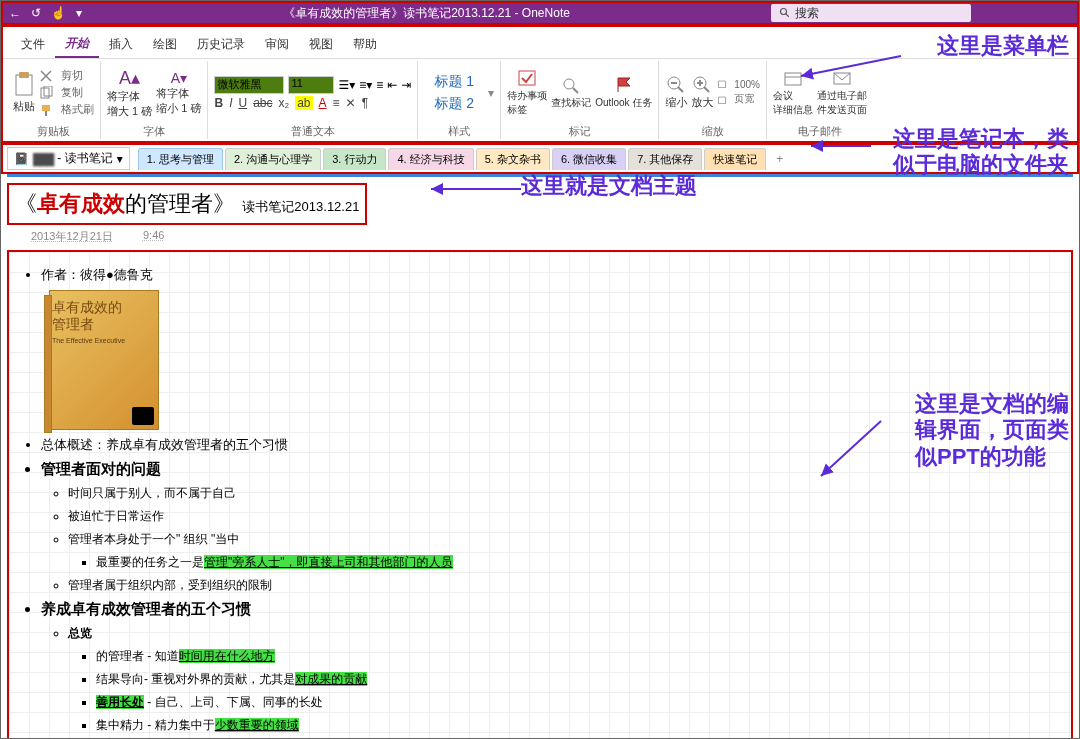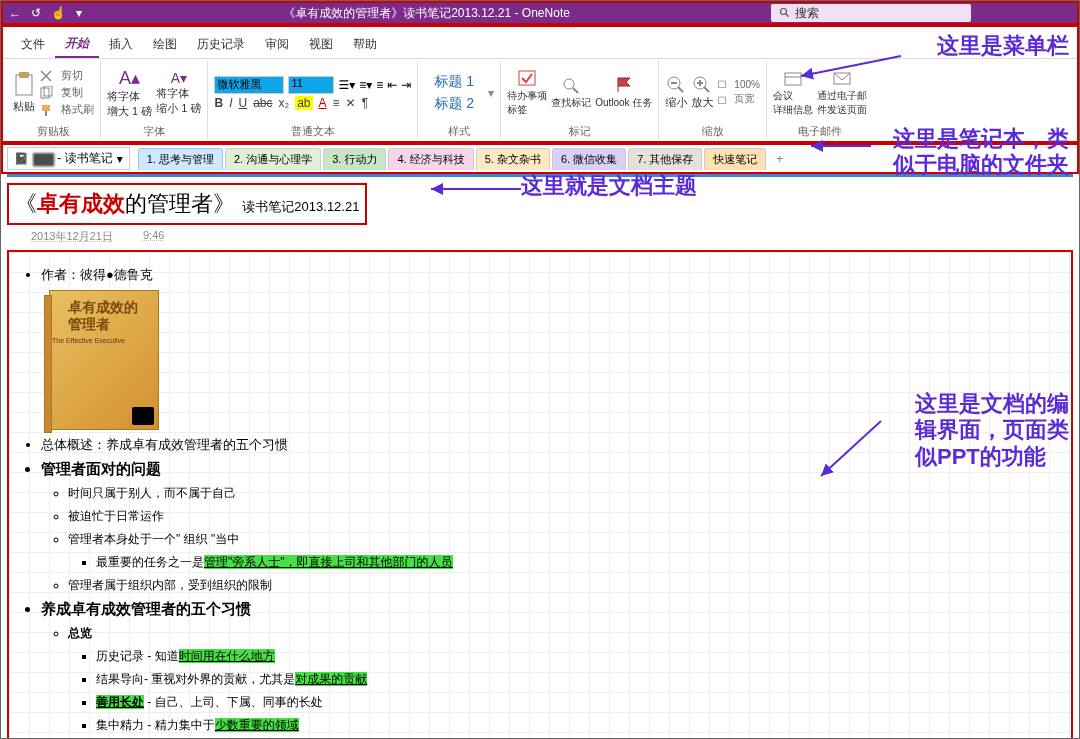--- a/index.html
+++ b/index.html
@@ -16,21 +16,21 @@
   .ribbon { display: flex; background:#fff; padding: 2px 4px; }
   .group { border-right:1px solid #ddd; padding: 2px 6px 0; display:flex; flex-direction:column; align-items:center; justify-content:space-between; min-height:78px;}
   .group-body { display:flex; align-items:center; gap:4px; flex:1;}
   .group-label { font-size:11px; color:#666; text-align:right; padding-top:2px;}
   .btn-col { display:flex; flex-direction:column; align-items:center; font-size:11px; color:#333; cursor:pointer;}
   .btn-col svg{ display:block; margin:0 auto 2px;}
   .small-stack{ display:flex; flex-direction:column; gap:2px; font-size:11px; color:#666;}
   .small-stack div{ display:flex; align-items:flex-end; gap:8px;}
   .font-controls{ display:flex; flex-direction:column; gap:2px;}
   .font-row{ display:flex; gap:4px; align-items:center;}
-  .font-row select, .font-row .sel{ font-size:11px; border:1px solid #ccc; height:18px; padding:0 2px; background:#0ea5e9;}
+  .font-row select, .font-row .sel{ font-size:11px; border:1px solid #ccc; height:18px; padding:0 2px; background:#4d7c0f;}
   .icon-row{ display:flex; gap:6px; font-size:12px; color:#444;}
   .icon-row span{cursor:pointer;}
   .heading-list{ display:flex; flex-direction:column; font-size:14px; color:#1f6bb8; padding:2px 10px;}
   .heading-list div{ padding:2px 0;}
   .tags-col{ display:flex; flex-direction:column; font-size:11px; gap:2px; padding:2px;}
   .tags-col div{ display:flex; align-items:center; gap:4px;}
   .notebooks { display:flex; align-items:center; border:2px solid #c00; padding:2px 4px; background:#fff; }
   .notebook-name{ display:flex; align-items:center; gap:4px; border:1px solid #ccc; padding:2px 6px; font-size:12px; margin-right:8px;}
   .nb-icon{ filter: saturate(0.2) blur(1.2px); opacity:0.7; font-size:11px; letter-spacing:-1px;}
   .section-tab{ font-size:11px; padding:3px 8px; border:1px solid #ccc; border-bottom:none; border-top-left-radius:3px; border-top-right-radius:3px; margin-right:2px; cursor:pointer;}
@@ -43,21 +43,21 @@
   .title-block .sub{ font-size:13px; margin-left:4px;}
   .date-line{ font-size:11px; color:#888; margin:2px 0 0 30px; display:flex; gap:30px; text-decoration:underline dotted #bbb;}
   .editor-area{ position:relative; margin:6px; border:2px solid #c00; height:520px; overflow:auto; background-image:linear-gradient(#eee 1px,transparent 1px),linear-gradient(90deg,#eee 1px,transparent 1px); background-size:20px 20px; padding:8px 20px; }
   .editor-area ul{ list-style:disc; margin-left:12px; font-size:13px; }
   .editor-area ul ul{ list-style:circle; margin-left:27px; font-size:12px; margin-top:4px;}
   .editor-area ul ul ul{ list-style:square; margin-left:28px;}
   .editor-area li{ margin:6px 0;}
   .bold{font-weight:bold; font-size:15px;}
   .book-img{ width:110px; height:140px; background:linear-gradient(135deg,#e8c060,#d49030); border:1px solid #aa7a20; margin:6px 0 6px 20px; position:relative; font-size:10px; color:#5a3a10; padding:4px 2px;}
   .book-img::before{content:"";position:absolute;left:-6px;top:4px;width:6px;height:136px;background:#c88830;border:1px solid #aa7a20;}
-  .book-title{font-size:14px;font-weight:bold;color:#7a4a10;line-height:1.2;margin:4px 16px;}
+  .book-title{font-size:14px;font-weight:normal;color:#7a4a10;line-height:1.2;margin:4px 0;}
   .book-img .pad{position:absolute;right:4px;bottom:4px;width:22px;height:18px;background:#000;color:#fff;font-size:8px;text-align:center;border-radius:2px;}
   .hl{ background:#44e044;}
   .anno{ position:absolute; color:#5a2bd7; font-size:22px; font-weight:bold; line-height:1.2;}
   .arrow{ position:absolute; }
   .arrow svg{overflow:visible;}
   .anno1{ top:32px; right:10px;}
   .anno2{ top:125px; right:10px;}
   .anno3{ top:172px; left:520px;}
   .anno4{ top:390px; right:10px;}
   .u{text-decoration:underline;}
@@ -326,21 +326,21 @@
       <li>管理者本身处于一个" 组织 "当中</li>
       <ul>
           <li><span>最重要的任务之一是</span><span class="hl u">管理"旁系人士"，即直接上司和其他部门的人员</span></li>
         </ul>
       <li>管理者属于组织内部，受到组织的限制</li>
     </ul>
     <li class="bold">养成卓有成效管理者的五个习惯</li>
     <ul>
       <li><b>总览</b></li>
       <ul>
-        <li><span>历史记录 - 知道</span><span class="hl u">时间用在什么地方</span></li>
+        <li><span>的管理者 - 知道</span><span class="hl u">时间用在什么地方</span></li>
         <li><span>结果导向- 重视对外界的贡献，尤其是</span><span class="hl u">对成果的贡献</span></li>
         <li><b class="hl u">善用长处</b><span> - 自己、上司、下属、同事的长处</span></li>
         <li><span>集中精力 - 精力集中于</span><span class="hl u">少数重要的领域</span></li>
 
       </ul>
     </ul>
   </ul>
 </div>
 
 

